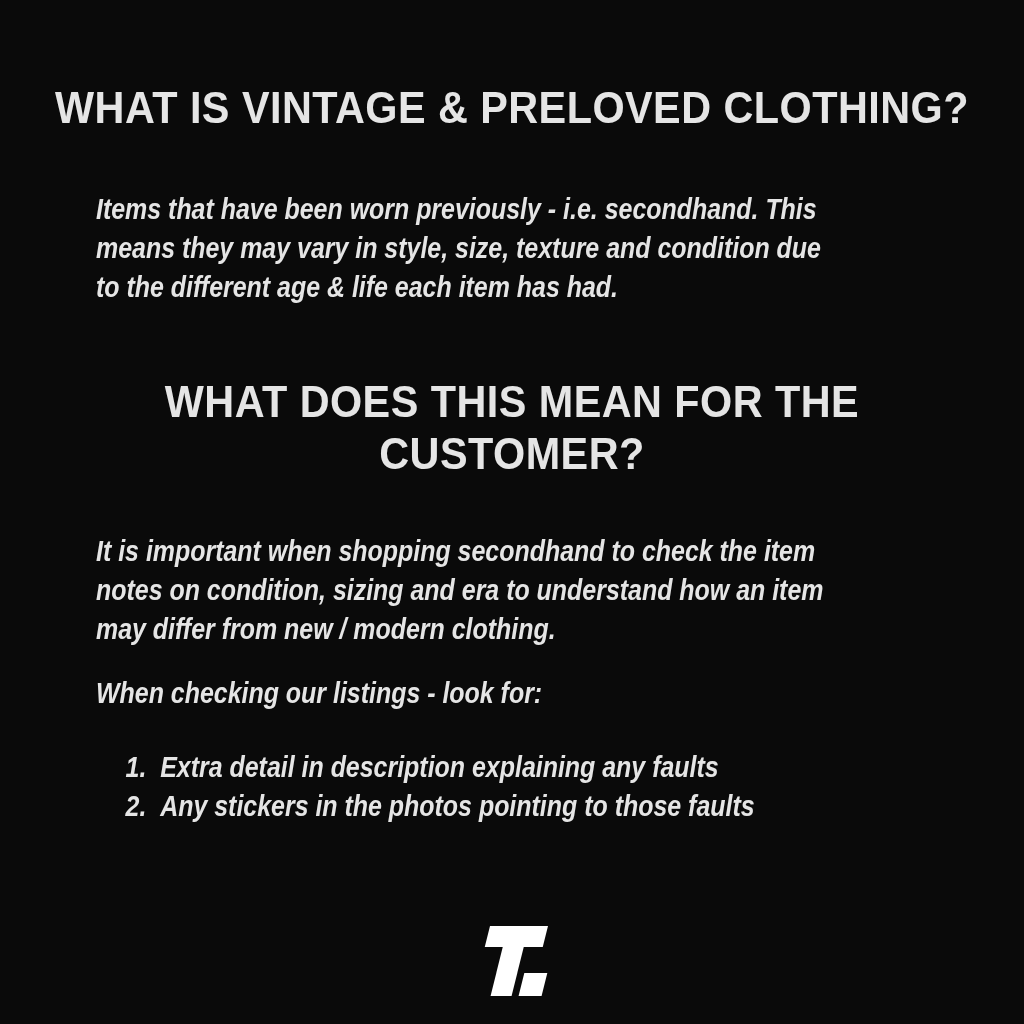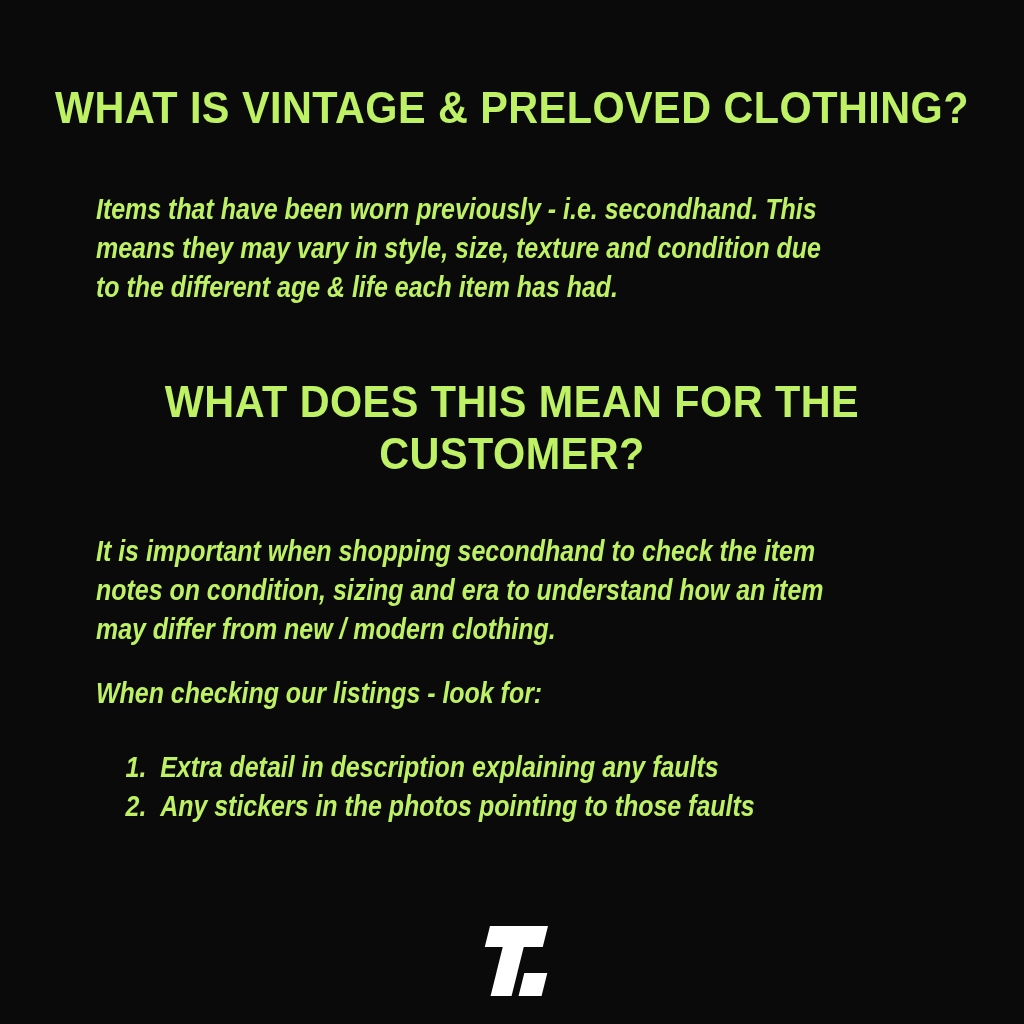--- a/index.html
+++ b/index.html
@@ -5,21 +5,21 @@
   html, body {
     margin: 0;
     padding: 0;
     background: #000;
   }
   .poster {
     position: relative;
     width: 1024px;
     height: 1024px;
     background: #0a0a0a;
-    color: #bef264;
+    color: #e5e5e5;
     font-family: "Liberation Sans", sans-serif;
     overflow: hidden;
   }
   .headline {
     position: absolute;
     left: 0;
     width: 1024px;
     text-align: center;
     font-weight: bold;
     font-size: 44px;

